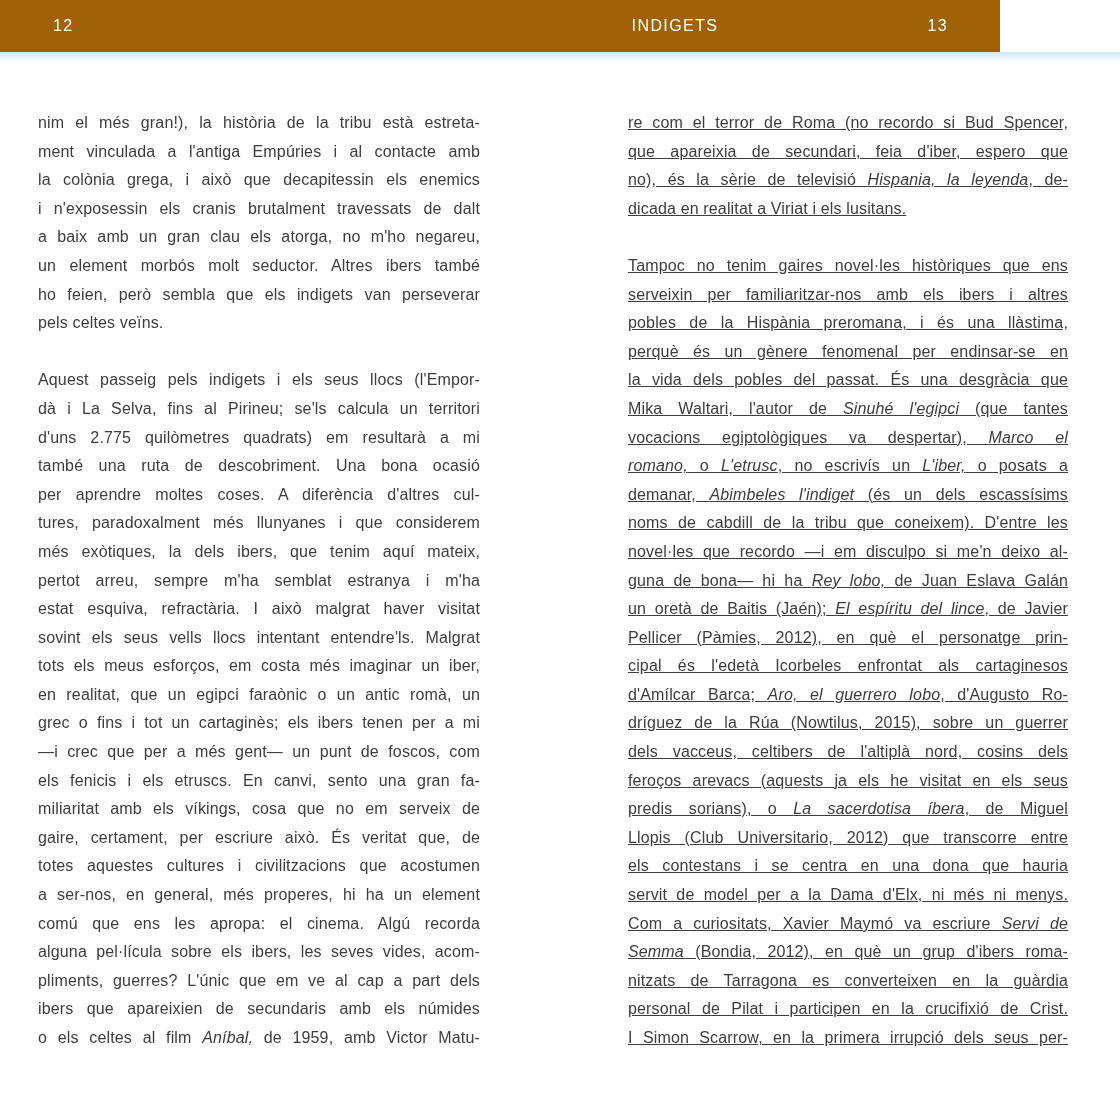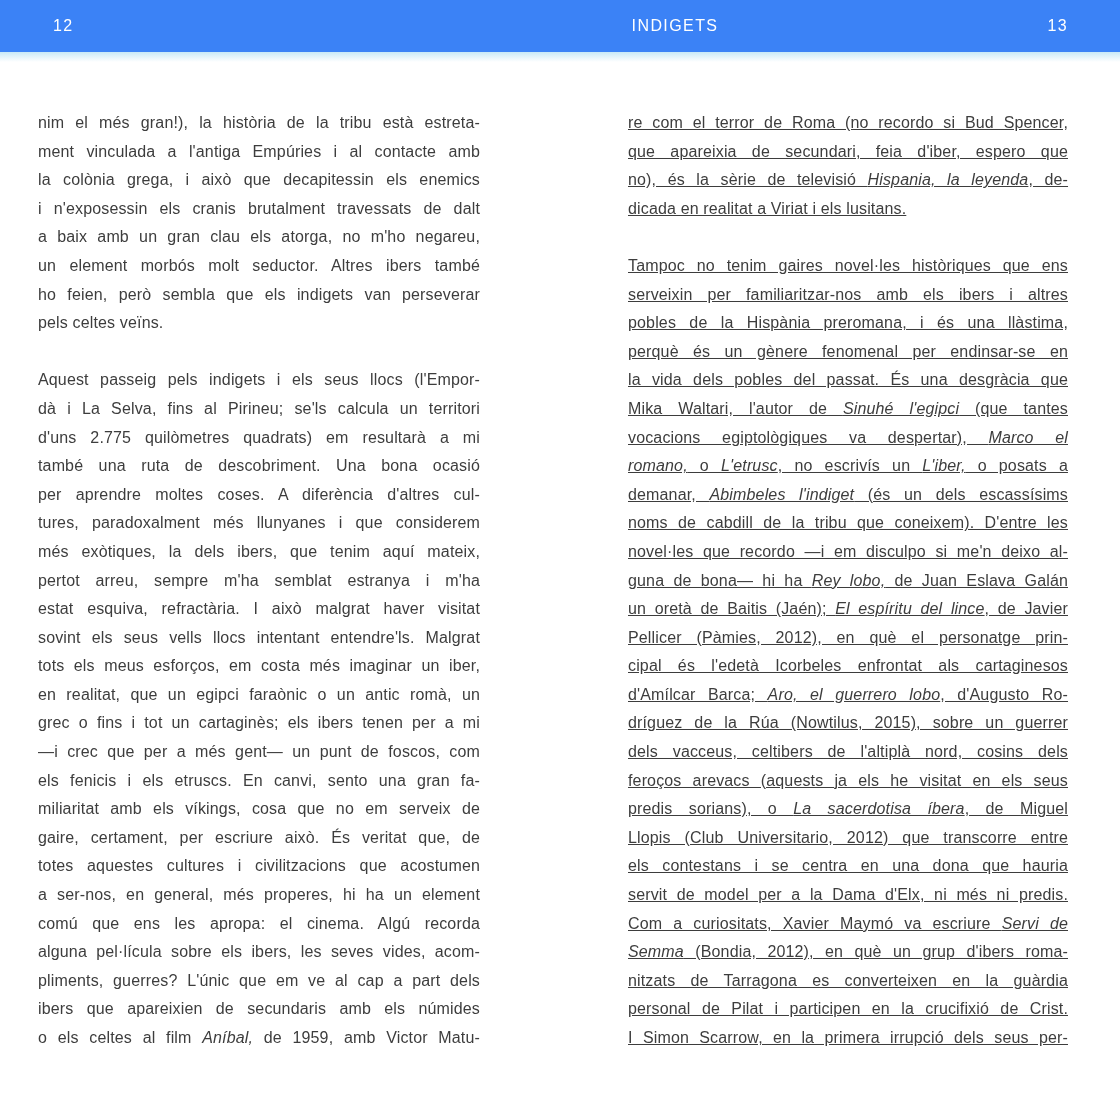--- a/index.html
+++ b/index.html
@@ -5,22 +5,22 @@
   html, body { margin: 0; padding: 0; }
   body {
     width: 1120px; height: 1120px;
     background: #ffffff;
     font-family: "Liberation Sans", sans-serif;
     position: relative;
     overflow: hidden;
   }
   .header-bar {
     position: absolute; top: 0; left: 0;
-    width: 1120px; height: 52px;
-    background: #3b82f6;
+    width: 1000px; height: 52px;
+    background: #a16207;
   }
   .header-fade {
     position: absolute; top: 52px; left: 0;
     width: 1120px; height: 10px;
     background: linear-gradient(180deg, #c9e9f7 0%, #ffffff 100%);
   }
   .header-item {
     position: absolute; top: 0; height: 52px;
     display: flex; align-items: center;
     color: #ffffff;
@@ -122,20 +122,20 @@
       <div class="line"><span>un oretà de Baitis (Jaén); </span><span class="it">El espíritu del lince</span><span>, de Javier</span></div>
       <div class="line"><span>Pellicer (Pàmies, 2012), en què el personatge prin-</span></div>
       <div class="line"><span>cipal és l'edetà Icorbeles enfrontat als cartaginesos</span></div>
       <div class="line"><span>d'Amílcar Barca; </span><span class="it">Aro, el guerrero lobo</span><span>, d'Augusto Ro-</span></div>
       <div class="line"><span>dríguez de la Rúa (Nowtilus, 2015), sobre un guerrer</span></div>
       <div class="line"><span>dels vacceus, celtibers de l'altiplà nord, cosins dels</span></div>
       <div class="line"><span>feroços arevacs (aquests ja els he visitat en els seus</span></div>
       <div class="line"><span>predis sorians), o </span><span class="it">La sacerdotisa íbera</span><span>, de Miguel</span></div>
       <div class="line"><span>Llopis (Club Universitario, 2012) que transcorre entre</span></div>
       <div class="line"><span>els contestans i se centra en una dona que hauria</span></div>
-      <div class="line"><span>servit de model per a la Dama d'Elx, ni més ni predis.</span></div>
+      <div class="line"><span>servit de model per a la Dama d'Elx, ni més ni menys.</span></div>
       <div class="line"><span>Com a curiositats, Xavier Maymó va escriure </span><span class="it">Servi de</span></div>
       <div class="line"><span class="it">Semma</span><span> (Bondia, 2012), en què un grup d'ibers roma-</span></div>
       <div class="line"><span>nitzats de Tarragona es converteixen en la guàrdia</span></div>
       <div class="line"><span>personal de Pilat i participen en la crucifixió de Crist.</span></div>
       <div class="line"><span>I Simon Scarrow, en la primera irrupció dels seus per-</span></div>
     </div>
   </div>
 
 </body></html>

